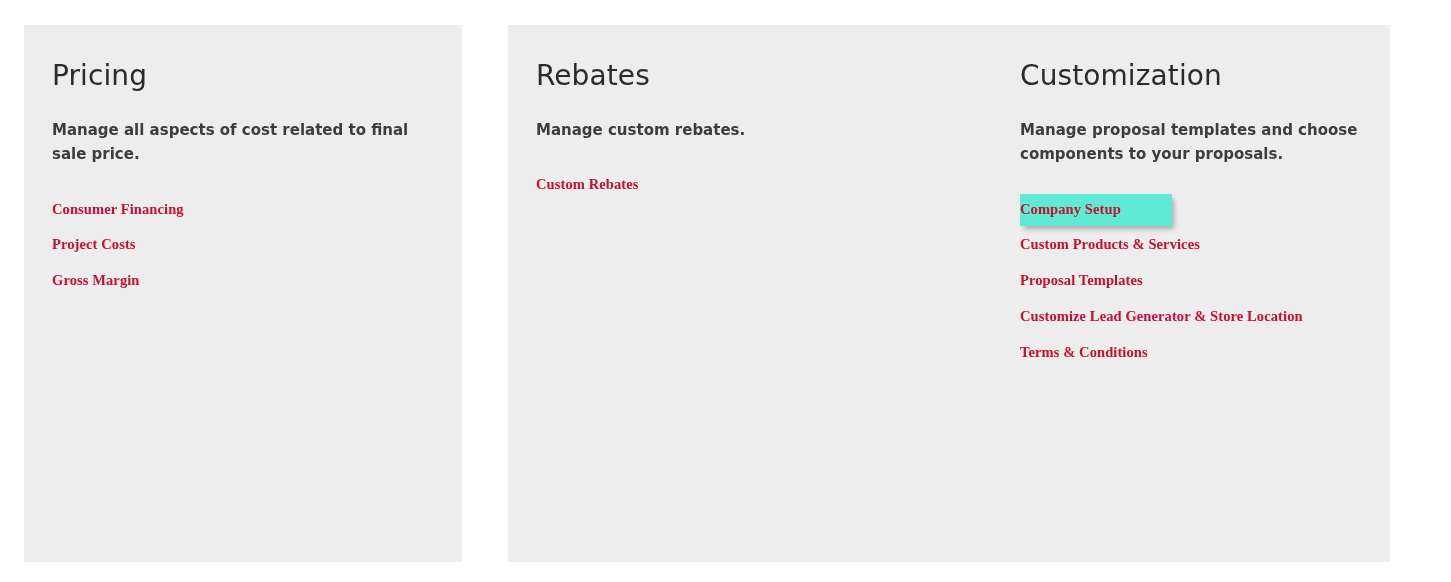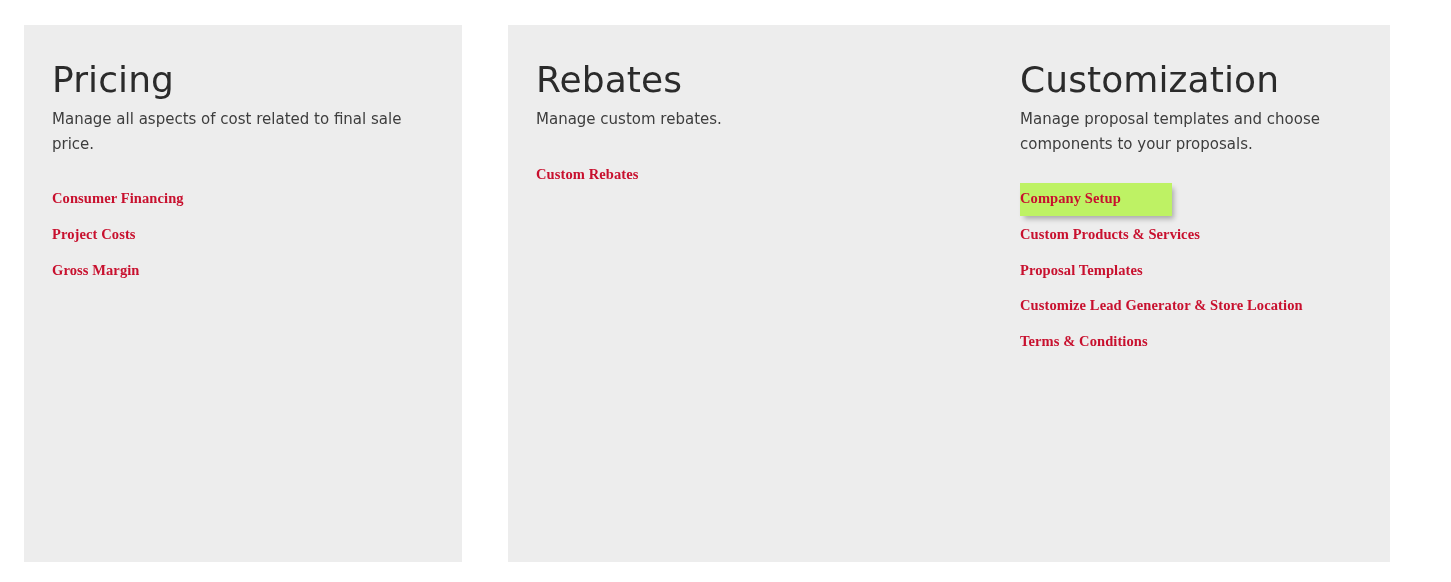--- a/index.html
+++ b/index.html
@@ -31,32 +31,32 @@
     background: #ededed;
     padding: 30px 28px 0 28px;
   }
 
   .card-pricing       { left: 24px;  width: 438px; }
   .card-rebates       { left: 508px; width: 529px; }
   .card-customization { left: 992px; width: 398px; }
 
   .card-title {
     margin: 0;
-    font-size: 36px;
+    font-size: 28px;
     font-weight: 400;
     line-height: 1.18;
     color: #2b2b2b;
     letter-spacing: 0.1px;
     padding-top: 4px;
   }
 
   .card-desc {
-    margin: 6px 0 0 0;
+    margin: 26px 0 0 0;
     font-size: 15px;
-    font-weight: 400;
+    font-weight: 700;
     line-height: 1.62;
     color: #3d3d3d;
     max-width: 380px;
   }
 
   .link-list {
     list-style: none;
     margin: 32px 0 0 0;
     padding: 0;
   }
@@ -78,21 +78,21 @@
     cursor: pointer;
     font-family: Liberation Serif, serif;
   }
 
   
   .link-list li.is-hovered {
     display: block;
   }
   .link-list li.is-hovered .card-link {
     display: block;
-    background: #bef264;
+    background: #5eead4;
     padding: 5px 22px 6px 0;
     margin: -5px 16px -6px 0;
     box-shadow: 3px 4px 5px -1px rgba(0, 0, 0, 0.28);
     position: relative;
     z-index: 5;
     width: 152px;
   }
 
   .link-wide { max-width: 320px; }
 </style>

